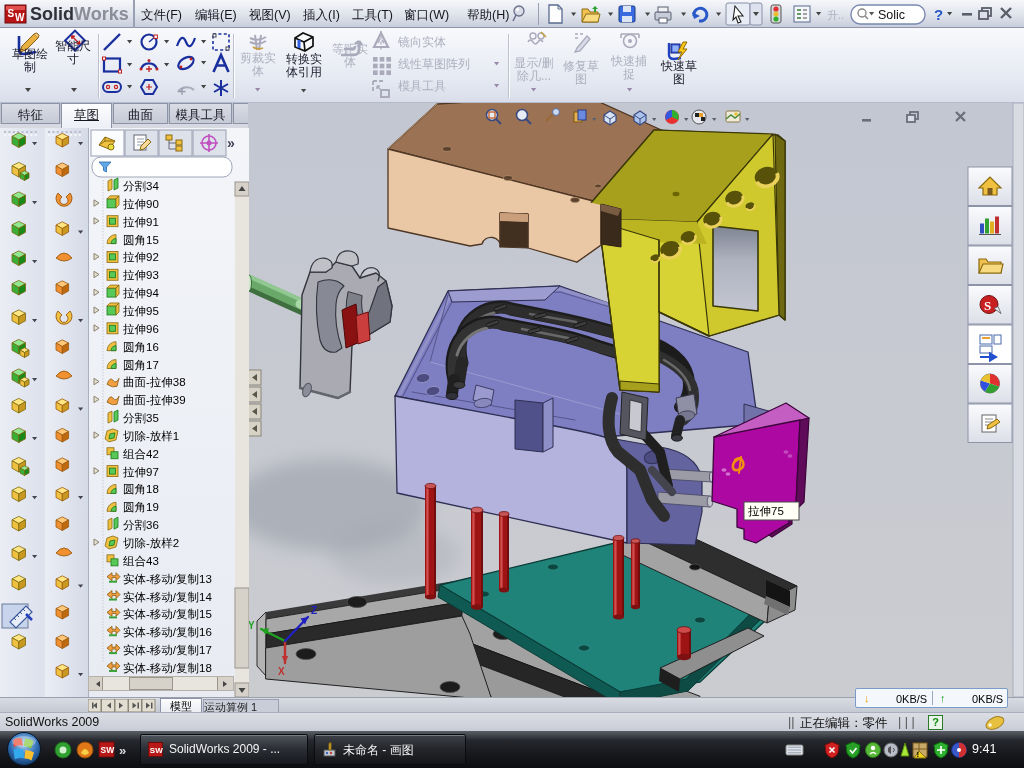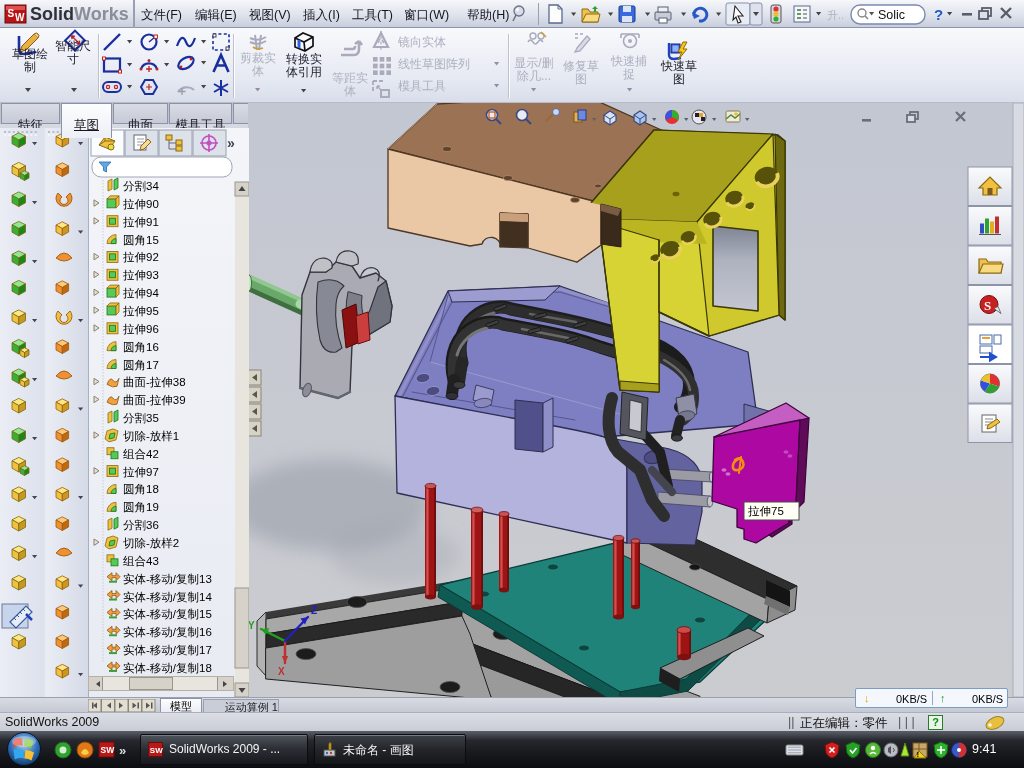--- a/index.html
+++ b/index.html
@@ -5,22 +5,22 @@
 html,body{width:1024px;height:768px;overflow:hidden;font-family:"Liberation Sans",sans-serif;background:#000;}
 #screen{position:relative;width:1024px;height:768px;background:#c7cad3;}
 .abs{position:absolute;}
 #titlebar{left:0;top:0;width:1024px;height:28px;background:linear-gradient(#f6f7fa,#dfe3ec 55%,#c9cedd);border-bottom:1px solid #8f94a9;}
 .menu{font-size:12.5px;color:#14141f;top:7px;}
 #cmdbar{left:0;top:28px;width:1024px;height:75px;background:linear-gradient(#f8f9fc,#e5e9f2 70%,#d9deea);border-bottom:1px solid #b6bccd;}
 .cbtxt{font-size:12px;color:#1c1c2c;text-align:center;line-height:13px;}
 .gray{color:#adb0bf;}
 .sep{width:1px;background:#bdc1cd;top:6px;height:64px;box-shadow:1px 0 0 #fcfdfe;}
 #tabstrip{left:0;top:103px;width:362px;height:25px;background:linear-gradient(#bfc3cf 21px,#d6d9e2 21px);}
-.tab{top:0;height:21px;font-size:12.5px;color:#15151f;text-align:center;padding-top:13px;background:linear-gradient(#d9dce5,#c6cad6);border:1px solid #8d93a6;}
-.tab.active{background:linear-gradient(#fcfdfe,#eceff5);height:35px;border-bottom:none;z-index:2;text-decoration:underline;}
+.tab{top:0;height:21px;font-size:12.5px;color:#15151f;text-align:center;padding-top:3px;background:linear-gradient(#d9dce5,#c6cad6);border:1px solid #8d93a6;}
+.tab.active{background:linear-gradient(#fcfdfe,#eceff5);height:25px;border-bottom:none;z-index:2;text-decoration:underline;}
 #vcrrow{left:0;top:697px;width:1024px;height:15px;background:linear-gradient(#d8dbe2,#c5c9d3);border-top:1px solid #9ba0af;}
 #statusbar{left:0;top:712px;width:1024px;height:19px;background:linear-gradient(#dcdee5,#c9ccd6);border-top:1px solid #abaebc;font-size:12.5px;color:#111;}
 #taskbar{left:0;top:731px;width:1024px;height:37px;background:linear-gradient(#5a5f66,#26282e 25%,#17191d 60%,#0c0d10);}
 .tb-btn{top:3px;height:31px;border-radius:2px;border:1px solid #0b0c0f;background:linear-gradient(#4f545c,#2b2e34 48%,#17191e);box-shadow:inset 0 1px 0 #767b85;color:#f4f4f4;font-size:12px;}
 </style></head>
 <body>
 <div id="screen">
 
 <div class="abs" id="titlebar">
   <svg class="abs" style="left:0;top:0" width="1024" height="28">
@@ -244,21 +244,21 @@
         </g>
   </svg>
   <div class="abs cbtxt" style="left:4px;top:20px;width:52px;">草图绘<br>制</div>
   <div class="abs cbtxt" style="left:47px;top:12px;width:52px;">智能尺<br>寸</div>
   <div class="abs" style="left:25px;top:60px;width:0;height:0;border:3.5px solid transparent;border-top:4.5px solid #444;"></div>
   <div class="abs" style="left:71px;top:60px;width:0;height:0;border:3.5px solid transparent;border-top:4.5px solid #444;"></div>
   <div class="abs sep" style="left:98px;"></div>
   <div class="abs sep" style="left:233px;"></div>
   <div class="abs cbtxt gray" style="left:232px;top:24px;width:52px;">剪裁实<br>体</div>
   <div class="abs cbtxt" style="left:281px;top:25px;width:46px;">转换实<br>体引用</div>
-  <div class="abs cbtxt gray" style="left:325px;top:44px;width:50px;">等距实<br>体</div>
+  <div class="abs cbtxt gray" style="left:325px;top:15px;width:50px;">等距实<br>体</div>
   <div class="abs cbtxt gray" style="left:398px;top:8px;">镜向实体</div>
   <div class="abs cbtxt gray" style="left:398px;top:30px;">线性草图阵列</div>
   <div class="abs cbtxt gray" style="left:398px;top:52px;">模具工具</div>
   <div class="abs sep" style="left:508px;"></div>
   <div class="abs cbtxt gray" style="left:512px;top:29px;width:44px;">显示/删<br>除几...</div>
   <div class="abs cbtxt gray" style="left:560px;top:32px;width:42px;">修复草<br>图</div>
   <div class="abs cbtxt gray" style="left:607px;top:27px;width:44px;">快速捕<br>捉</div>
   <div class="abs cbtxt" style="left:657px;top:32px;width:44px;">快速草<br>图</div>
 </div>
 
@@ -983,21 +983,21 @@
           <rect x="4" y="3.5" width="1.5" height="6"></rect>
     <path d="M23 3.5 l-4 3 l4 3 z"></path>
     <path d="M31 3.5 l4 3 l-4 3 z"></path>
     <path d="M44.5 3.5 l4 3 l-4 3 z"></path>
           <rect x="49.5" y="3.5" width="1.5" height="6"></rect>
     <path d="M58 3.5 l4 3 l-4 3 z"></path>
           <rect x="63" y="3.5" width="1.5" height="6"></rect>
         </g>
   </svg>
   <div class="abs" style="left:160px;top:0px;width:42px;height:15px;background:linear-gradient(#fdfdfe,#e9ecf2);border:1px solid #8d93a6;border-bottom:none;font-size:11px;text-align:center;">模型</div>
-  <div class="abs" style="left:203px;top:1px;width:76px;height:14px;background:#c9cdd8;border:1px solid #9aa0b2;border-bottom:none;font-size:11px;text-align:right;color:#222;">运动算例 1</div>
+  <div class="abs" style="left:203px;top:1px;width:76px;height:14px;background:#c9cdd8;border:1px solid #9aa0b2;border-bottom:none;font-size:11px;text-align:left;color:#222;">运动算例 1</div>
 </div>
 
 <div class="abs" id="statusbar">
   <div class="abs" style="left:5px;top:2px;">SolidWorks 2009</div>
   <div class="abs" style="left:788px;top:2px;color:#555;">||</div>
   <div class="abs" style="left:800px;top:2px;">正在编辑：零件</div>
   <div class="abs" style="left:898px;top:2px;color:#555;">| | |</div>
   <div class="abs" style="left:928px;top:2px;width:15px;height:15px;background:#e8f5e8;border:1px solid #2a7a2a;color:#0a8a0a;font-size:11px;font-weight:bold;text-align:center;">?</div>
   <svg class="abs" style="left:983px;top:2px" width="24" height="16">
         <ellipse cx="12" cy="8" rx="9.5" ry="5.5" fill="#e8c040" stroke="#a08020" transform="rotate(-25 12 8)"></ellipse>

